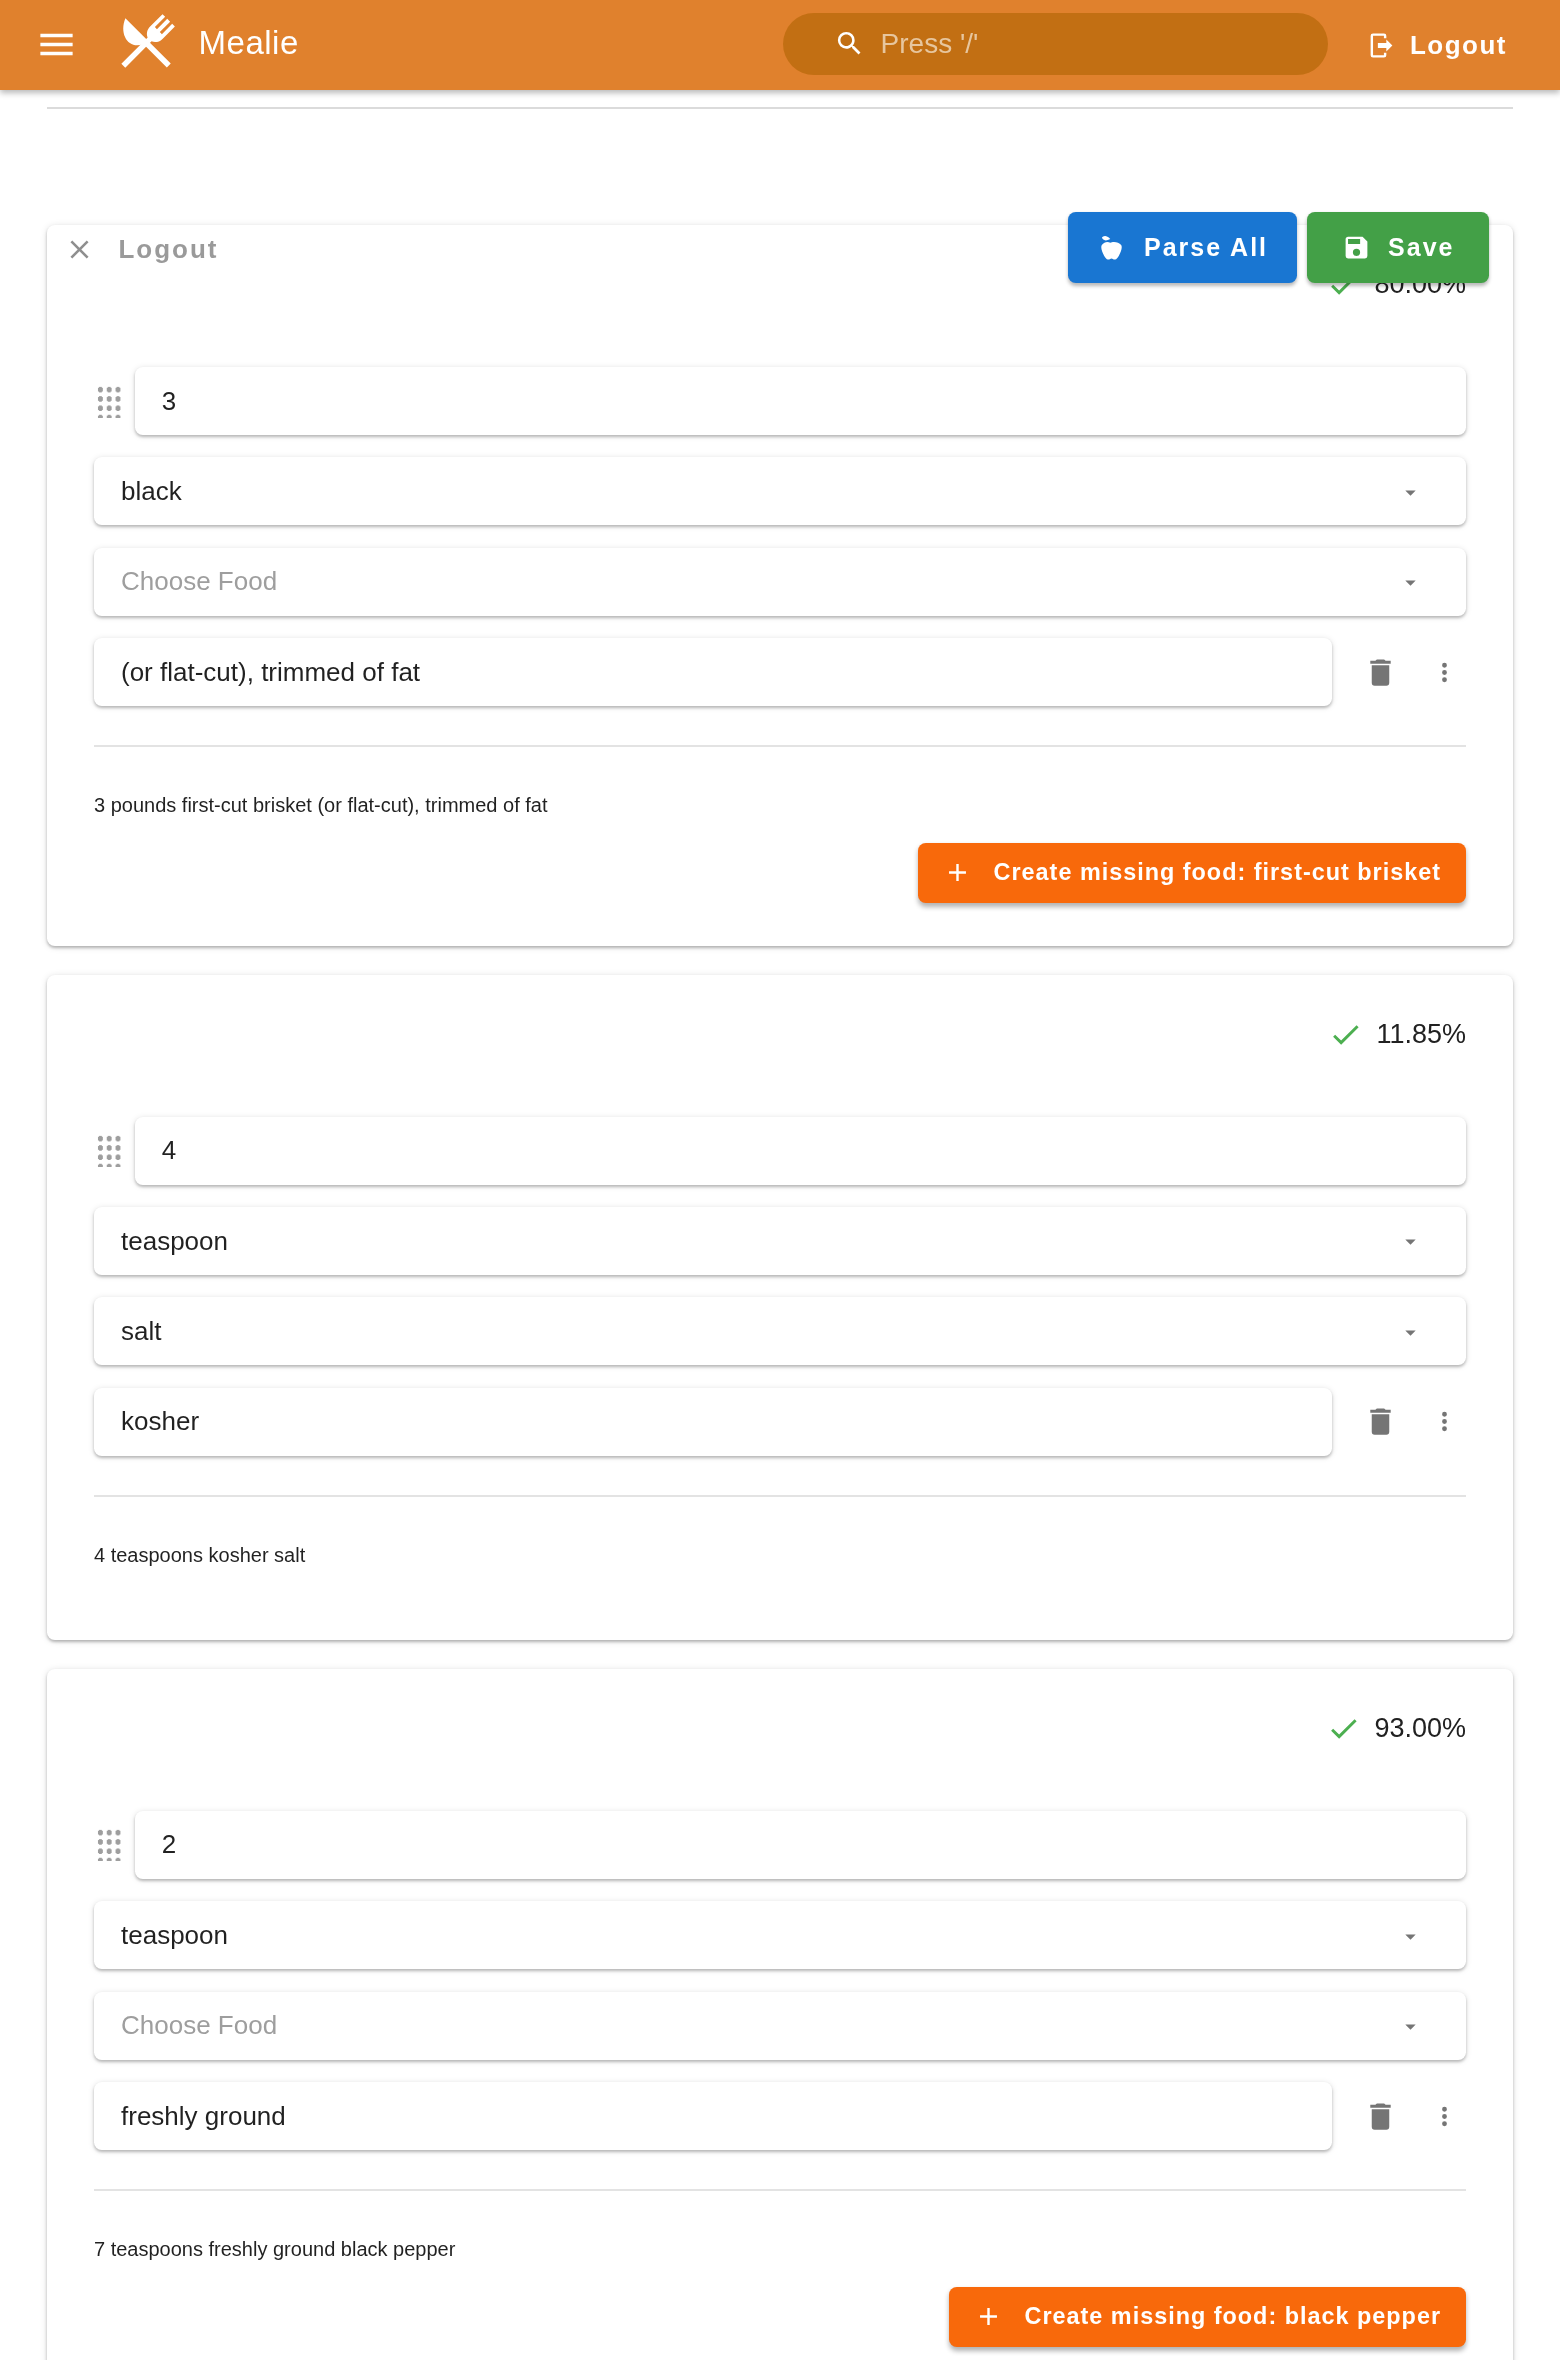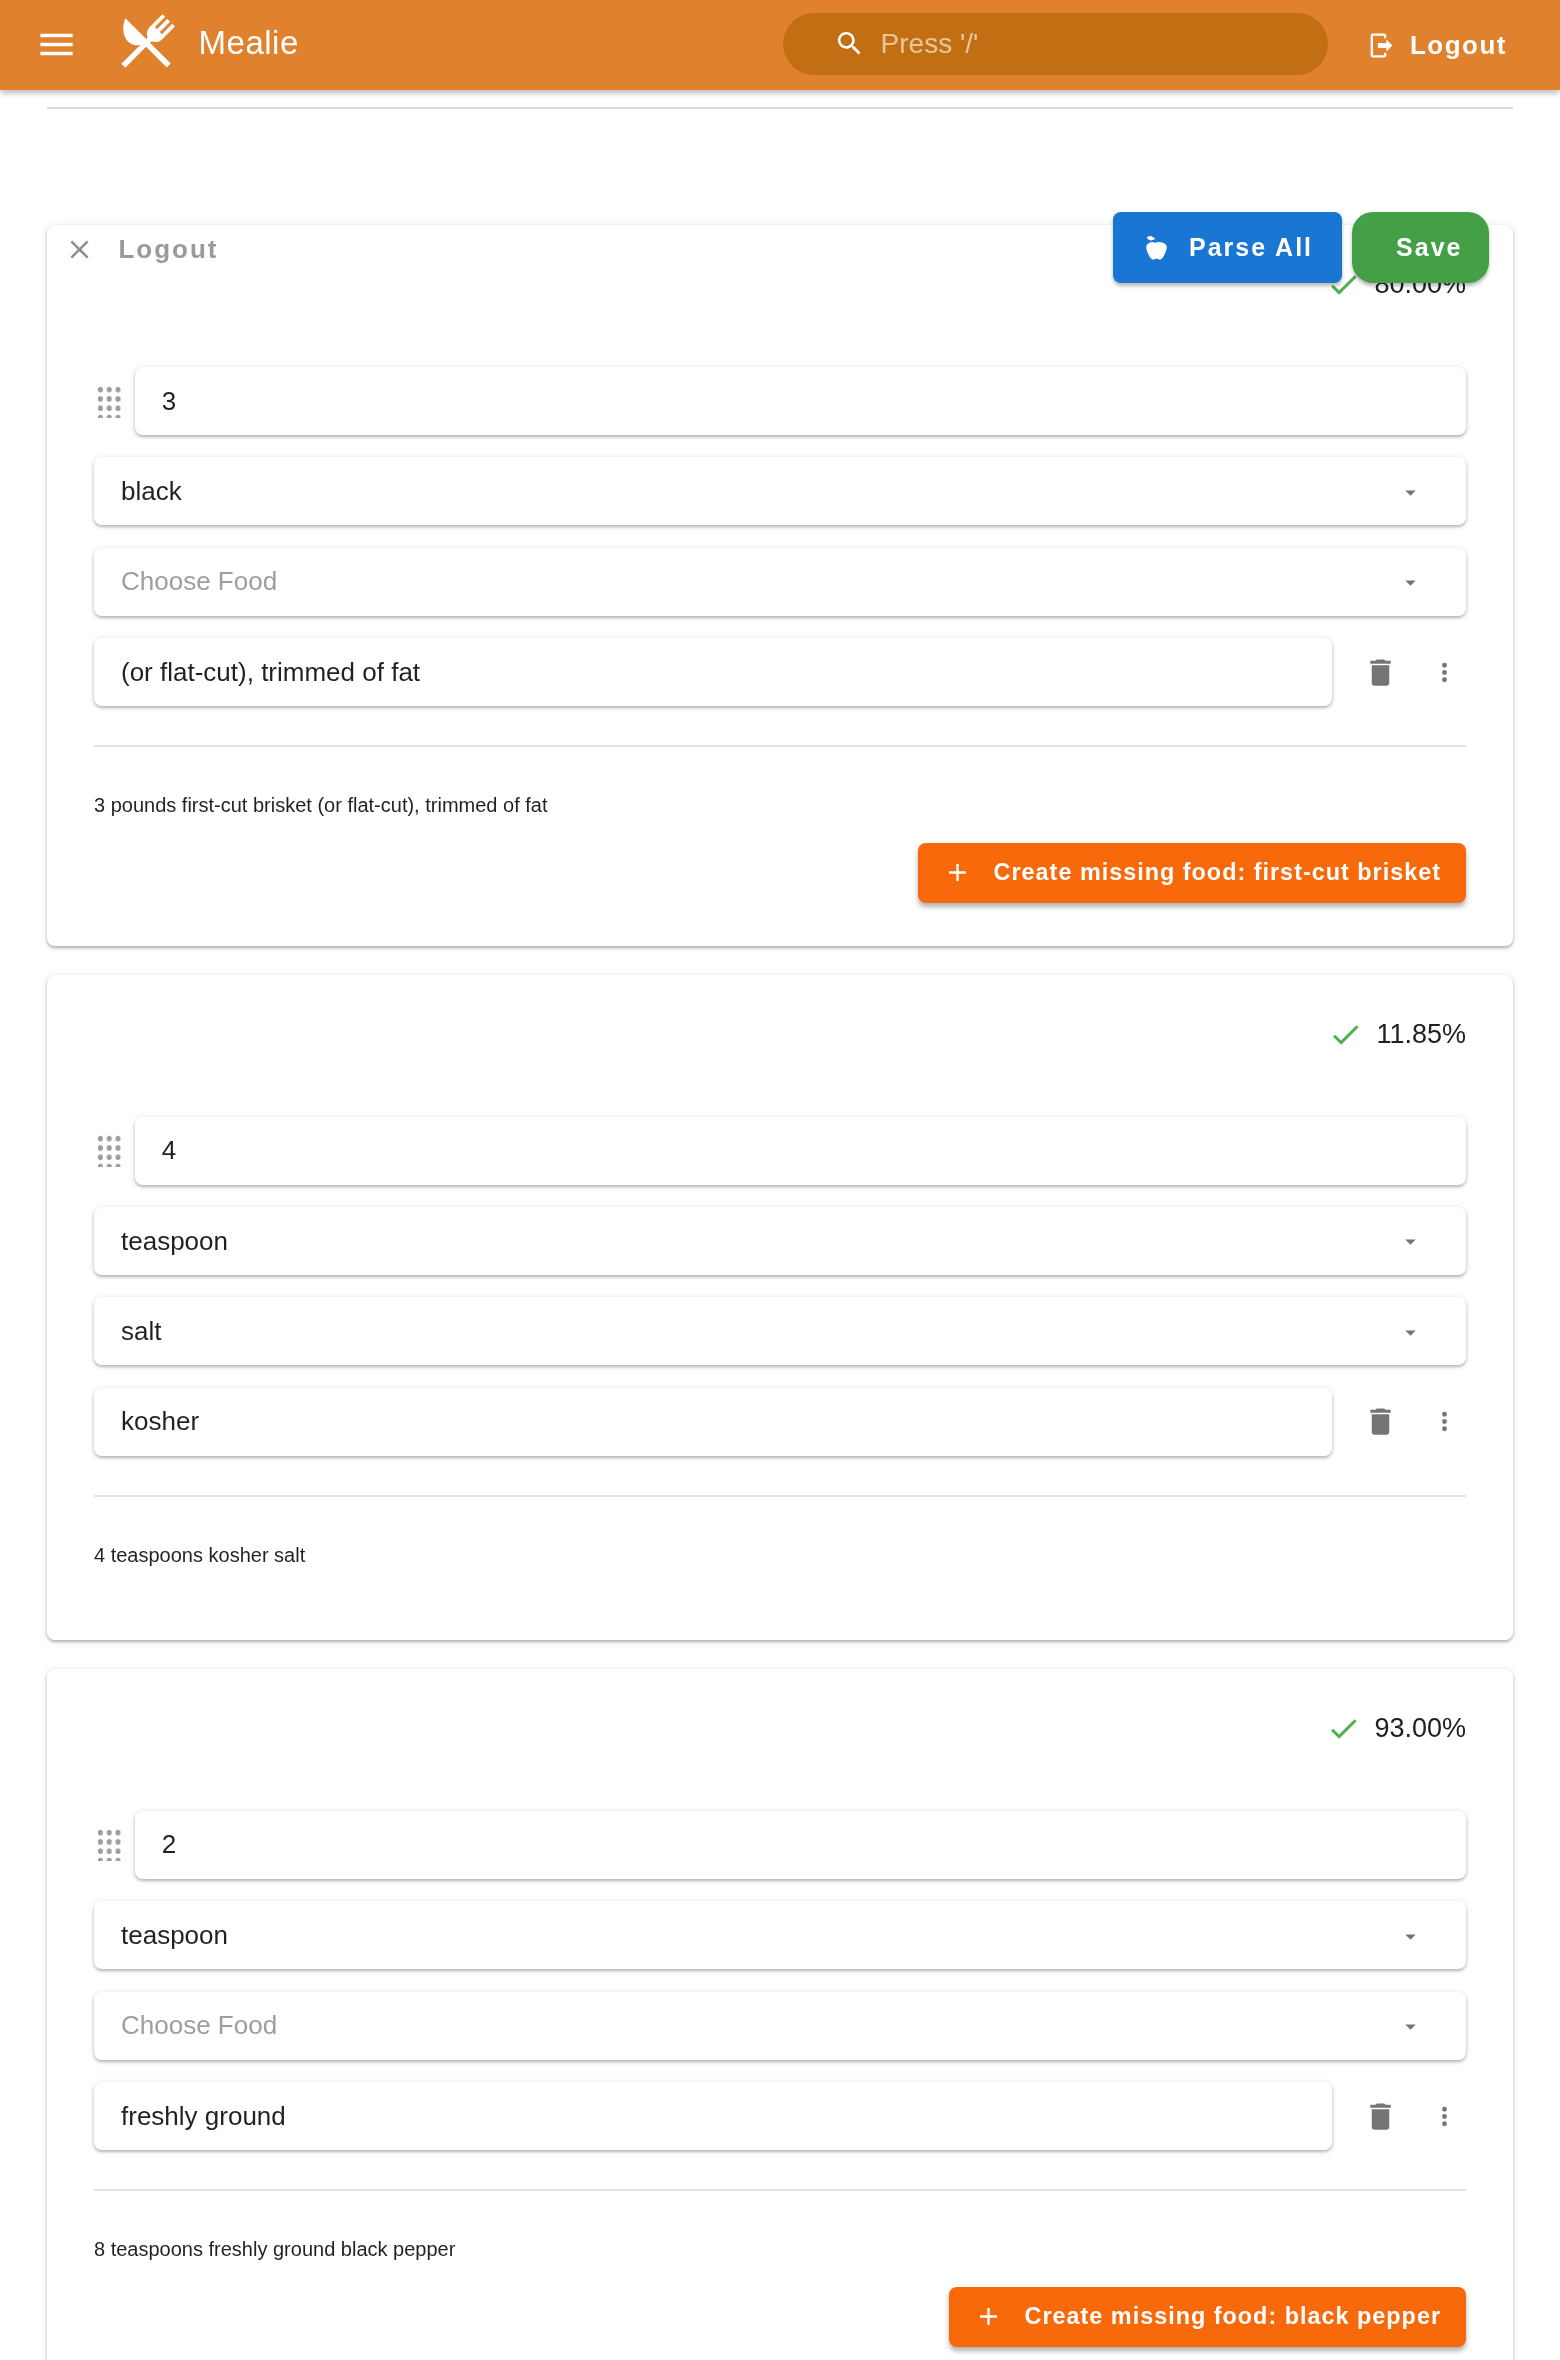--- a/index.html
+++ b/index.html
@@ -36,21 +36,21 @@
                 align-items:center; gap:23.4px; background:none; border:none; cursor:pointer; }
   .cancel-btn svg { width:31px; height:31px; fill:#8F8F8F; }
   .cancel-btn span { color:#9A9A9A; font-size:26px; font-weight:700; letter-spacing:2px; }
   .action-btns { position:absolute; right:71px; top:122px; display:flex; gap:9.8px; }
   .btn { display:flex; align-items:center; justify-content:center; gap:17.6px; height:71px;
          border:none; border-radius:7.8px; cursor:pointer; color:#fff; font-family:inherit;
          font-size:25px; font-weight:700; letter-spacing:2px;
          box-shadow:0 2.9px 3.9px rgba(0,0,0,.28); padding:0 29px; }
   .btn svg { width:29px; height:29px; fill:#fff; }
   .btn-blue  { background:#1976D2; width:229px; }
-  .btn-green { background:#43A047; width:137px;border-radius:21px; }
+  .btn-green { background:#43A047; width:182px; }
 
   
   .cards { padding:0 47px; }
   .card { background:#fff; border-radius:7.8px; margin-bottom:29px;
           box-shadow:0 2px 2.9px rgba(0,0,0,.24), 0 1px 7.8px rgba(0,0,0,.13);
           padding:39px 47px 43px 47px; }
   .card.no-btn { padding-bottom:68px; }
 
   .conf-row { display:flex; justify-content:flex-end; align-items:center; gap:13.7px; height:41px;
               margin-bottom:62px; }
@@ -292,21 +292,21 @@
             <path d="M19,4H15.5L14.5,3H9.5L8.5,4H5V6H19M6,19A2,2 0 0,0 8,21H16A2,2 0 0,0 18,19V7H6V19Z"></path>
           </svg>
       </button>
       <button class="icon-btn kebab-btn">
         <svg viewBox="0 0 24 24">
             <path d="M12,16A2,2 0 0,1 14,18A2,2 0 0,1 12,20A2,2 0 0,1 10,18A2,2 0 0,1 12,16M12,10A2,2 0 0,1 14,12A2,2 0 0,1 12,14A2,2 0 0,1 10,12A2,2 0 0,1 12,10M12,4A2,2 0 0,1 14,6A2,2 0 0,1 12,8A2,2 0 0,1 10,6A2,2 0 0,1 12,4Z"></path>
           </svg>
       </button>
     </div>
     <hr class="sep">
-    <p class="orig-text">8 teaspoons freshly ground black pepper</p>
+    <p class="orig-text">7 teaspoons freshly ground black pepper</p>
     <div class="create-row">
       <button class="create-btn">
         <svg viewBox="0 0 24 24">
             <path d="M19,13H13V19H11V13H5V11H11V5H13V11H19V13Z"></path>
           </svg>
         <span>Create missing food: black pepper</span>
       </button>
     </div>
   </section>
 

